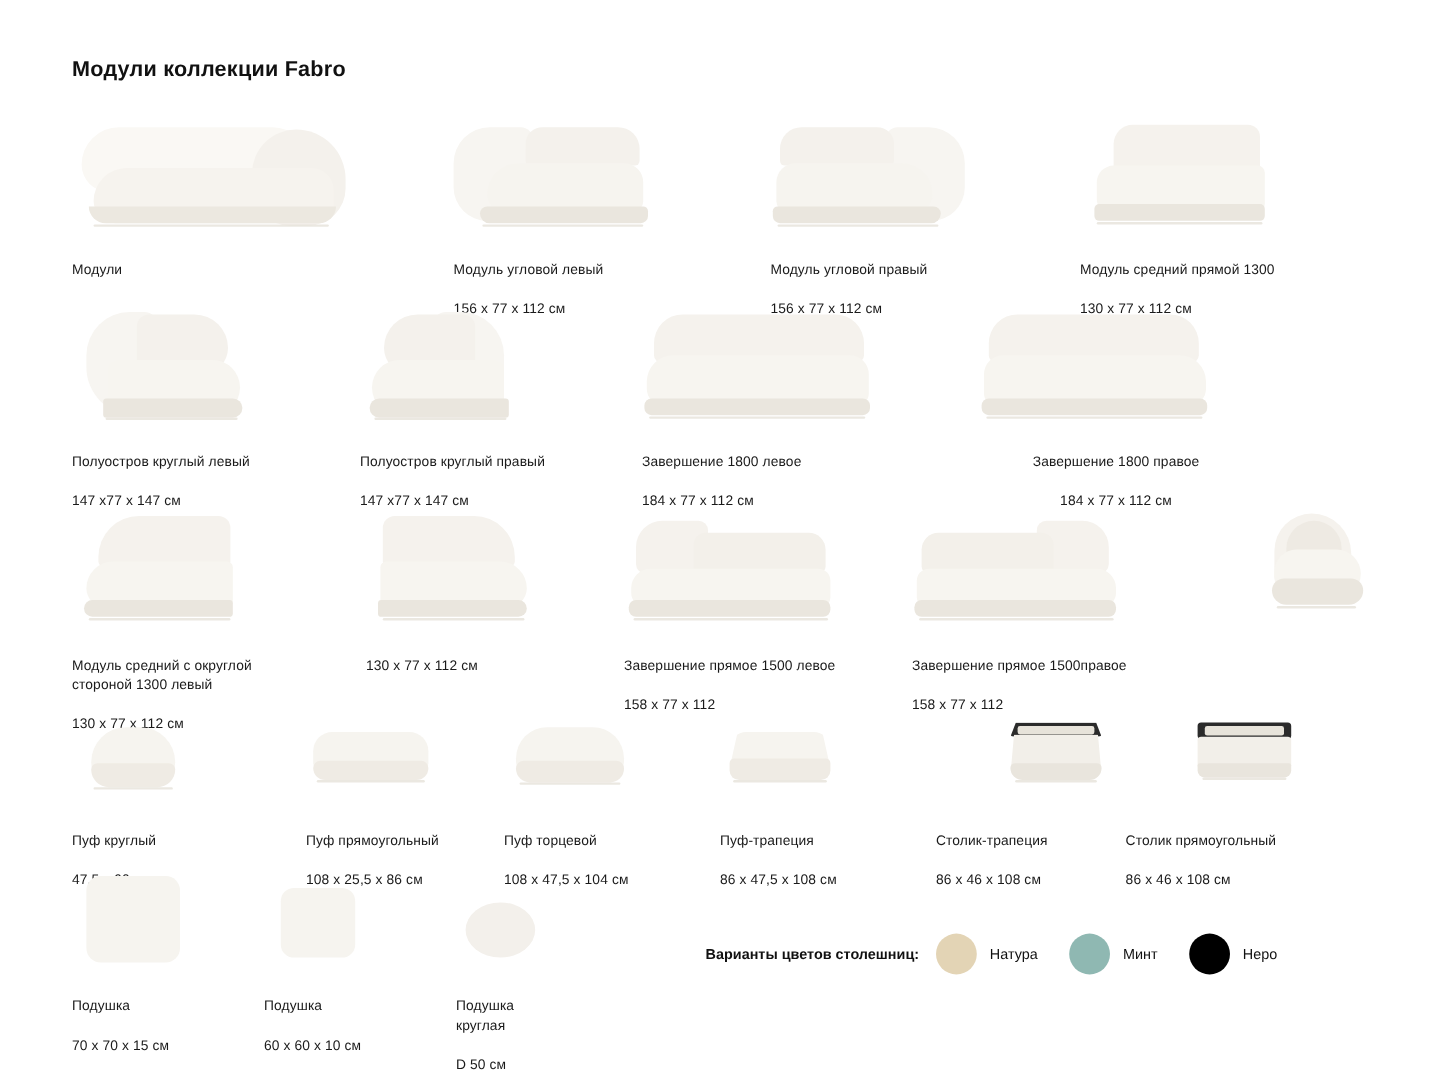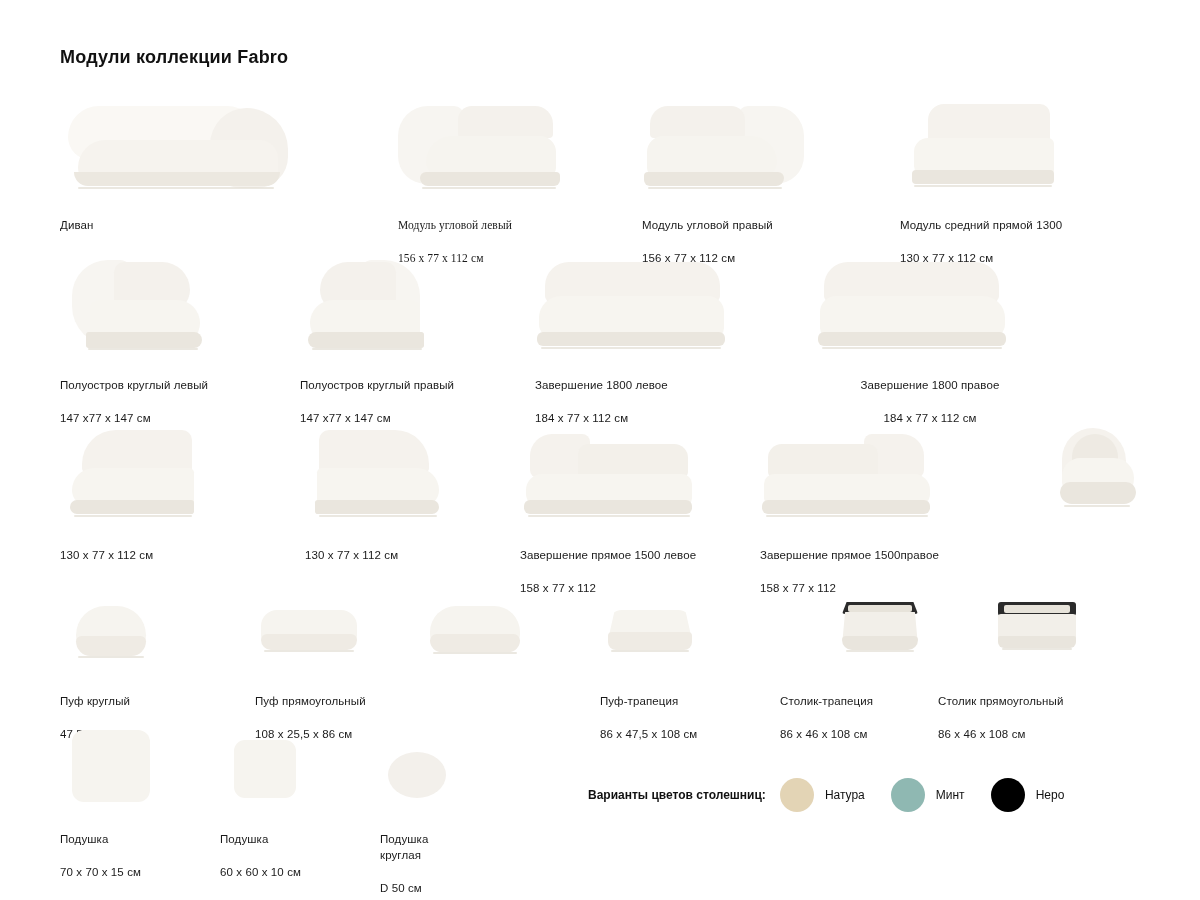--- a/index.html
+++ b/index.html
@@ -93,25 +93,25 @@
 
     <div class="item" style="left:0px;width:300px;">
       <div class="art" style="height:100px;">
         <div class="fab" style="left:8px;top:6px;width:190px;height:54px;border-radius:95px 95px 70px 70px;background:#faf8f4;"></div>
         <div class="fab" style="left:150px;top:8px;width:78px;height:80px;border-radius:40px 45px 34px 34px;background:#f4f1ec;"></div>
         <div class="fab" style="left:18px;top:40px;width:200px;height:46px;border-radius:60px 40px 30px 40px;background:#f6f3ee;"></div>
         <div class="fab" style="left:14px;top:72px;width:206px;height:14px;border-radius:0 0 20px 20px;background:#ece8e0;"></div>
         <div class="shadow-line" style="left:18px;top:87px;width:196px;height:2px;border-radius:2px;opacity:.7;"></div>
       </div>
       <div class="caption">
-        <span class="nm">Диван</span>
-      </div>
-    </div>
-
-    <div class="item" style="left:338px;width:230px;font-family:Liberation Serif, serif;">
+        <span class="nm">Модули</span>
+      </div>
+    </div>
+
+    <div class="item" style="left:318px;width:230px;">
       <div class="art" style="height:100px;">
         <div class="fab" style="left:0px;top:6px;width:66px;height:78px;border-radius:30px 10px 8px 28px;background:#f7f5f1;"></div>
         <div class="fab" style="left:60px;top:6px;width:95px;height:32px;border-radius:14px 18px 4px 4px;background:#f4f1ec;"></div>
         <div class="fab" style="left:28px;top:36px;width:130px;height:40px;border-radius:26px 16px 8px 14px;background:#f6f4ef;"></div>
         <div class="fab" style="left:22px;top:72px;width:140px;height:14px;border-radius:6px 4px 6px 8px;background:#eae6de;"></div>
         <div class="shadow-line" style="left:24px;top:87px;width:134px;height:2px;border-radius:2px;opacity:.7;"></div>
       </div>
       <div class="caption">
         <span class="nm">Модуль угловой левый</span>
         <span class="dm">156 x 77 x 112 см</span>
@@ -206,20 +206,21 @@
   <div class="row" style="top:420px;">
 
     <div class="item" style="left:0px;width:200px;">
       <div class="art" style="height:110px;">
         <div class="fab" style="left:22px;top:10px;width:110px;height:42px;border-radius:34px 10px 4px 4px;background:#f5f2ed;"></div>
         <div class="fab" style="left:12px;top:48px;width:122px;height:38px;border-radius:28px 6px 6px 20px;background:#f7f5f0;"></div>
         <div class="fab" style="left:10px;top:80px;width:124px;height:14px;border-radius:10px 4px 4px 10px;background:#eae6de;"></div>
         <div class="shadow-line" style="left:14px;top:95px;width:118px;height:2px;border-radius:2px;opacity:.7;"></div>
       </div>
       <div class="caption">
+        <span class="nm">Модуль средний с округлой стороной 1300 левый</span>
         <span class="dm">130 x 77 x 112 см</span>
       </div>
     </div>
 
     <div class="item" style="left:245px;width:200px;">
       <div class="art" style="height:110px;">
         <div class="fab" style="left:14px;top:10px;width:110px;height:42px;border-radius:10px 34px 4px 4px;background:#f5f2ed;"></div>
         <div class="fab" style="left:12px;top:48px;width:122px;height:38px;border-radius:6px 28px 20px 6px;background:#f7f5f0;"></div>
         <div class="fab" style="left:10px;top:80px;width:124px;height:14px;border-radius:4px 10px 10px 4px;background:#eae6de;"></div>
         <div class="shadow-line" style="left:14px;top:95px;width:118px;height:2px;border-radius:2px;opacity:.7;"></div>
@@ -293,20 +294,24 @@
         <span class="dm">108 x 25,5 x 86 см</span>
       </div>
     </div>
 
     <div class="item" style="left:360px;width:130px;">
       <div class="art" style="height:80px;">
         <div class="fab" style="left:10px;top:10px;width:90px;height:42px;border-radius:26px 26px 14px 14px;background:#f6f4ef;"></div>
         <div class="fab" style="left:10px;top:38px;width:90px;height:18px;border-radius:8px 8px 14px 14px;background:#efebe4;"></div>
         <div class="shadow-line" style="left:13px;top:56px;width:84px;height:2px;border-radius:2px;opacity:.7;"></div>
       </div>
+      <div class="caption">
+        <span class="nm">Пуф торцевой</span>
+        <span class="dm">108 x 47,5 x 104 см</span>
+      </div>
     </div>
 
     <div class="item" style="left:540px;width:120px;">
       <div class="art" style="height:80px;">
         <div class="fab" style="left:8px;top:14px;width:84px;height:30px;border-radius:14px 14px 6px 6px;background:#f6f4ef;clip-path:polygon(8% 0,92% 0,100% 100%,0 100%);"></div>
         <div class="fab" style="left:8px;top:36px;width:84px;height:18px;border-radius:4px 4px 8px 8px;background:#efebe4;"></div>
         <div class="shadow-line" style="left:11px;top:54px;width:78px;height:2px;border-radius:2px;opacity:.7;"></div>
       </div>
       <div class="caption">
         <span class="nm">Пуф-трапеция</span>

